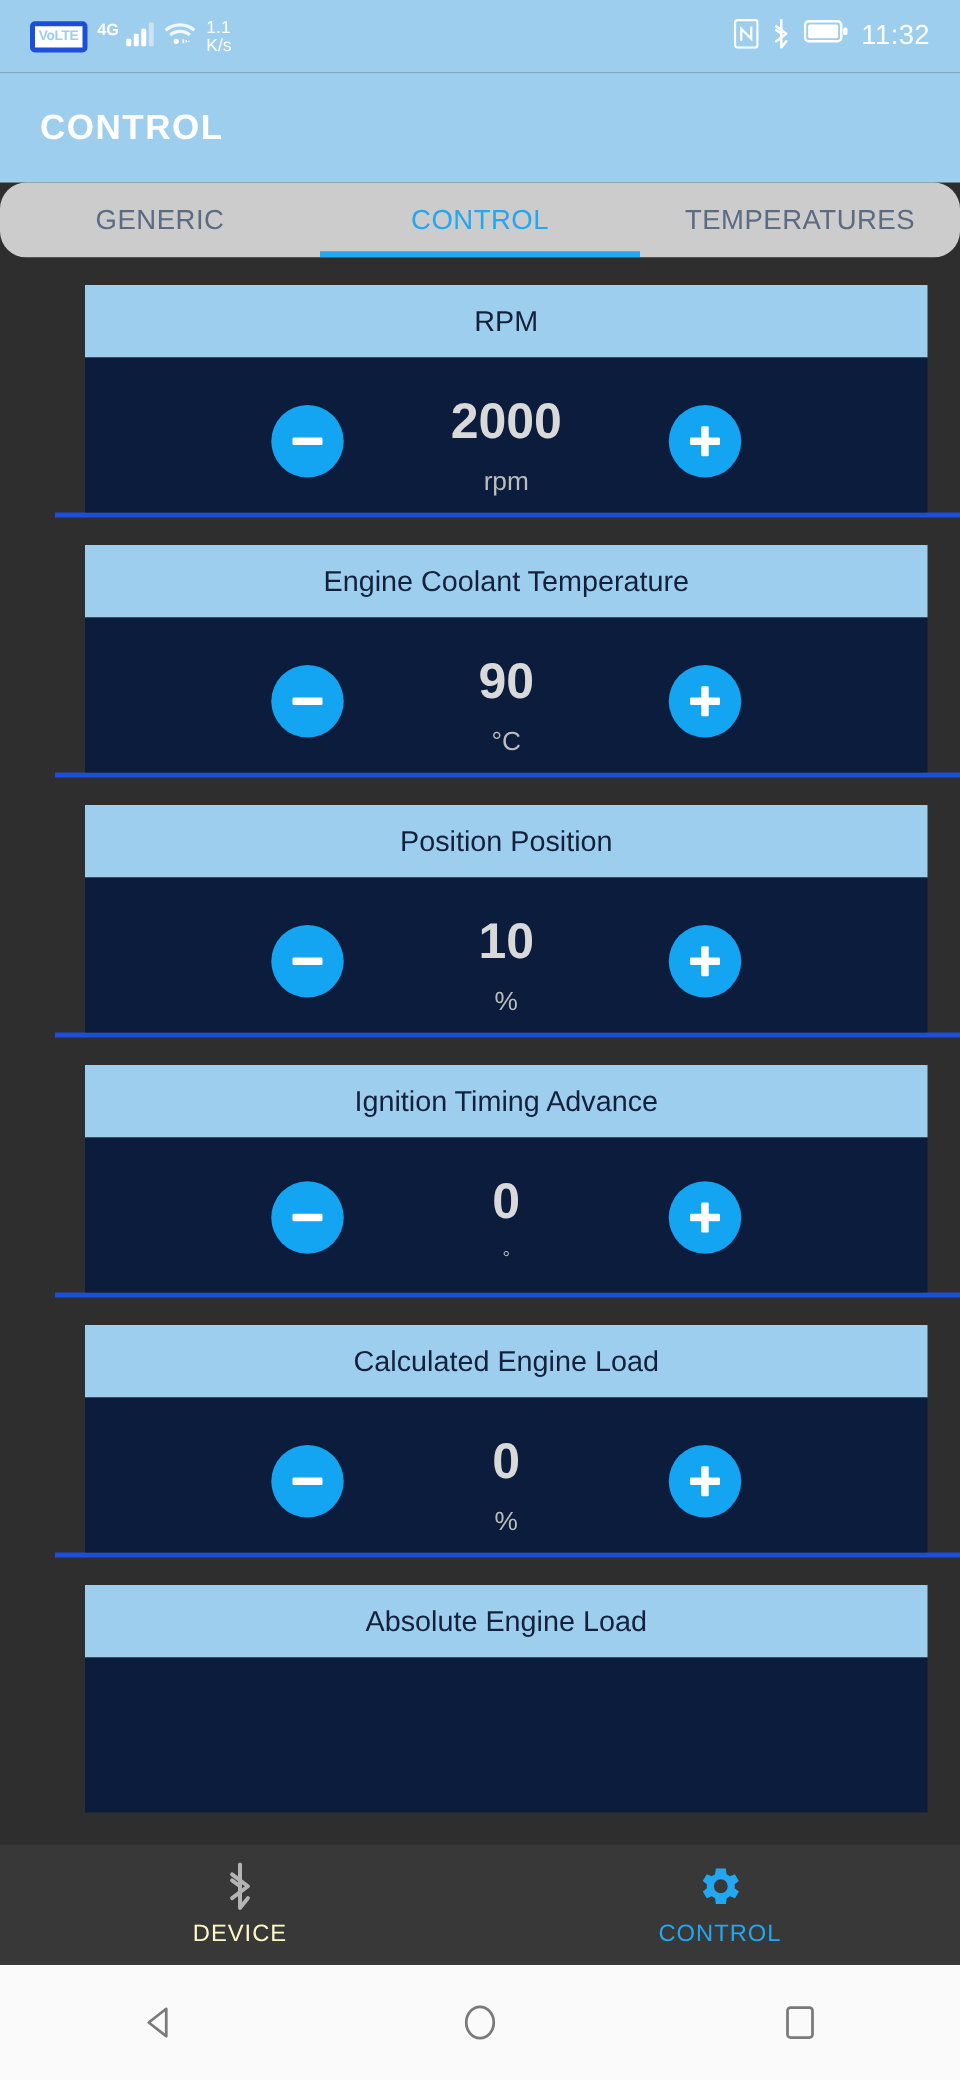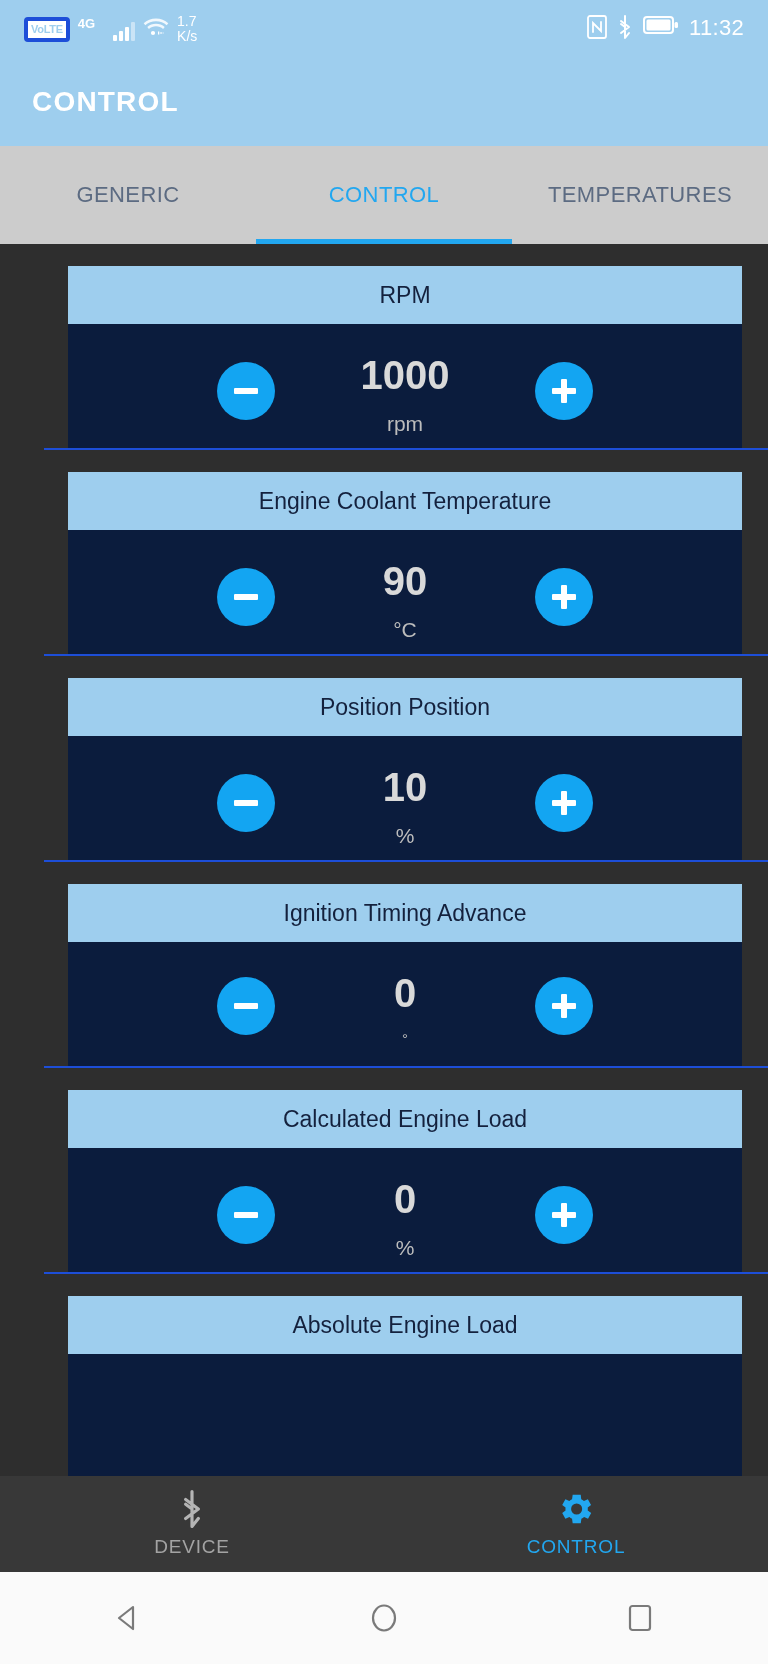--- a/index.html
+++ b/index.html
@@ -16,56 +16,56 @@
     display:flex; align-items:center; justify-content:space-between;
     padding:0 24px; flex:0 0 auto;
   }
   .sb-left { display:flex; align-items:center; gap:8px; }
   .sb-right { display:flex; align-items:flex-start; gap:10px; }
   .volte {
     border:4px solid #1d4ed8; border-radius:4px;
     font-size:11px; font-weight:bold; line-height:1;
     padding:3px 3px; letter-spacing:-0.3px; color:#9ECEEE; background:#ffffff;
   }
-  .gsig { display:flex; align-items:flex-end; gap:18px; }
+  .gsig { display:flex; align-items:flex-start; gap:6px; }
   .g4 { font-size:13px; font-weight:bold; line-height:1; margin-bottom:11px; }
   .bars { display:flex; align-items:flex-end; gap:2px; height:20px; }
   .bars i { width:4px; background:#ffffff; border-radius:1px; display:block; }
   .bars i:nth-child(1){height:6px;}
   .bars i:nth-child(2){height:10px;}
   .bars i:nth-child(3){height:14px;}
   .bars i:nth-child(4){height:19px;opacity:.45;}
   .speed { font-size:14px; line-height:15px; text-align:left; }
   .clock { font-size:22px; letter-spacing:.3px; }
 
   
   .appbar {
     height:88px; background:#9ECEEE; color:#ffffff;
     display:flex; align-items:center; padding:0 32px; flex:0 0 auto;
   }
   .appbar h1 { font-size:28px; font-weight:bold; letter-spacing:1.2px; }
 
   
   .tabs {
-    height:98px; background:#cccccc; display:flex; flex:0 0 auto;
+    height:60px; background:#cccccc; display:flex; flex:0 0 auto;border-radius:21px;
   }
   .tab {
     flex:1; display:flex; align-items:center; justify-content:center;
     font-size:22px; color:#5c6b82; letter-spacing:.4px; position:relative;
   }
   .tab.active { color:#22A7F0; }
   .tab.active:after {
     content:""; position:absolute; left:0; right:0; bottom:0;
     height:5px; background:#22A7F0;
   }
 
   
   .list { flex:1 1 auto; background:#2e2e2e; overflow:hidden; position:relative; }
   .card { padding:22px 26px 0 24px;margin-left:44px; }
-  .card + .card { border-top:2px solid #1d4ed8; margin-top:0; }
+  .card + .card { border-top:4px solid #1d4ed8; margin-top:0; }
   .card-head {
     background:#9ECEEE; color:#14213d;
     height:58px; display:flex; align-items:center; justify-content:center;
     font-size:23px;
   }
   .card-body {
     background:#0b1c3d; height:124px;
     display:flex; align-items:flex-start; justify-content:center;
     position:relative; padding-top:22px;
   }
@@ -81,21 +81,21 @@
   .value { font-size:40px; font-weight:bold; color:#d9d9d9; line-height:58px; }
   .unit { font-size:21px; color:#bcbcbc; margin-top:8px; }
 
   
   .bottomnav {
     position:absolute; left:0; right:0; bottom:92px; height:96px;
     background:#383838; display:flex; z-index:5;
   }
   .navitem { flex:1; display:flex; flex-direction:column; align-items:center; justify-content:center; gap:4px; }
   .navitem .lbl { font-size:19px; letter-spacing:.8px; }
-  .navitem.inactive .lbl { color:#a3a3a3; }
+  .navitem.inactive .lbl { color:#fef9c3; }
   .navitem.active .lbl { color:#22A7F0; }
 
   
   .sysnav {
     position:absolute; left:0; right:0; bottom:0; height:92px;
     background:#fafafa; display:flex; align-items:center; justify-content:space-around;
   }
   .sysbtn { width:120px; display:flex; align-items:center; justify-content:center; }
 </style>
 </head>
@@ -117,21 +117,21 @@
       </span>
       <span>
         <svg width="26" height="22" viewBox="0 0 26 22">
           <path d="M13 5.2c4.1 0 7.9 1.5 10.7 4l1.6-2C22.1 4.3 17.7 2.6 13 2.6S3.9 4.3.7 7.2l1.6 2C5.1 6.7 8.9 5.2 13 5.2z" fill="#ffffff" opacity="0.85"></path>
           <path d="M13 10.3c2.7 0 5.2 1 7.1 2.6l1.6-2C19.4 8.9 16.3 7.7 13 7.7s-6.4 1.2-8.7 3.2l1.6 2c1.9-1.6 4.4-2.6 7.1-2.6z" fill="#ffffff" opacity="0.85"></path>
           <circle cx="10" cy="17" r="2.1" fill="#ffffff"></circle>
           <path d="M15 15.4h1.3v3.2H15zM17.5 16h1.1v2H17.5zM19.6 16.6h1v.9h-1z" fill="#ffffff"></path>
         </svg>
       </span>
       <span class="speed">
-        <span>1.7</span><br>
+        <span>1.1</span><br>
         <span>K/s</span>
       </span>
     </div>
     <div class="sb-right">
       <span>
         <svg width="20" height="24" viewBox="0 0 20 24">
           <rect x="1" y="1" width="18" height="22" rx="2" fill="none" stroke="#ffffff" stroke-width="1.8"></rect>
           <path d="M6 17V8l8 8V7" fill="none" stroke="#ffffff" stroke-width="1.8" stroke-linecap="round"></path>
         </svg>
       </span>
@@ -166,21 +166,21 @@
     <div class="card">
       <div class="card-head">RPM</div>
       <div class="card-body">
         <div class="stepper">
           <div class="btn">
               <span class="glyph">
                 <span class="h"></span>
               </span>
             </div>
           <div class="valwrap">
-            <div class="value">1000</div>
+            <div class="value">2000</div>
             <div class="unit">rpm</div>
           </div>
           <div class="btn">
               <span class="glyph">
                 <span class="h"></span>
                 <span class="v"></span>
               </span>
             </div>
         </div>
       </div>

